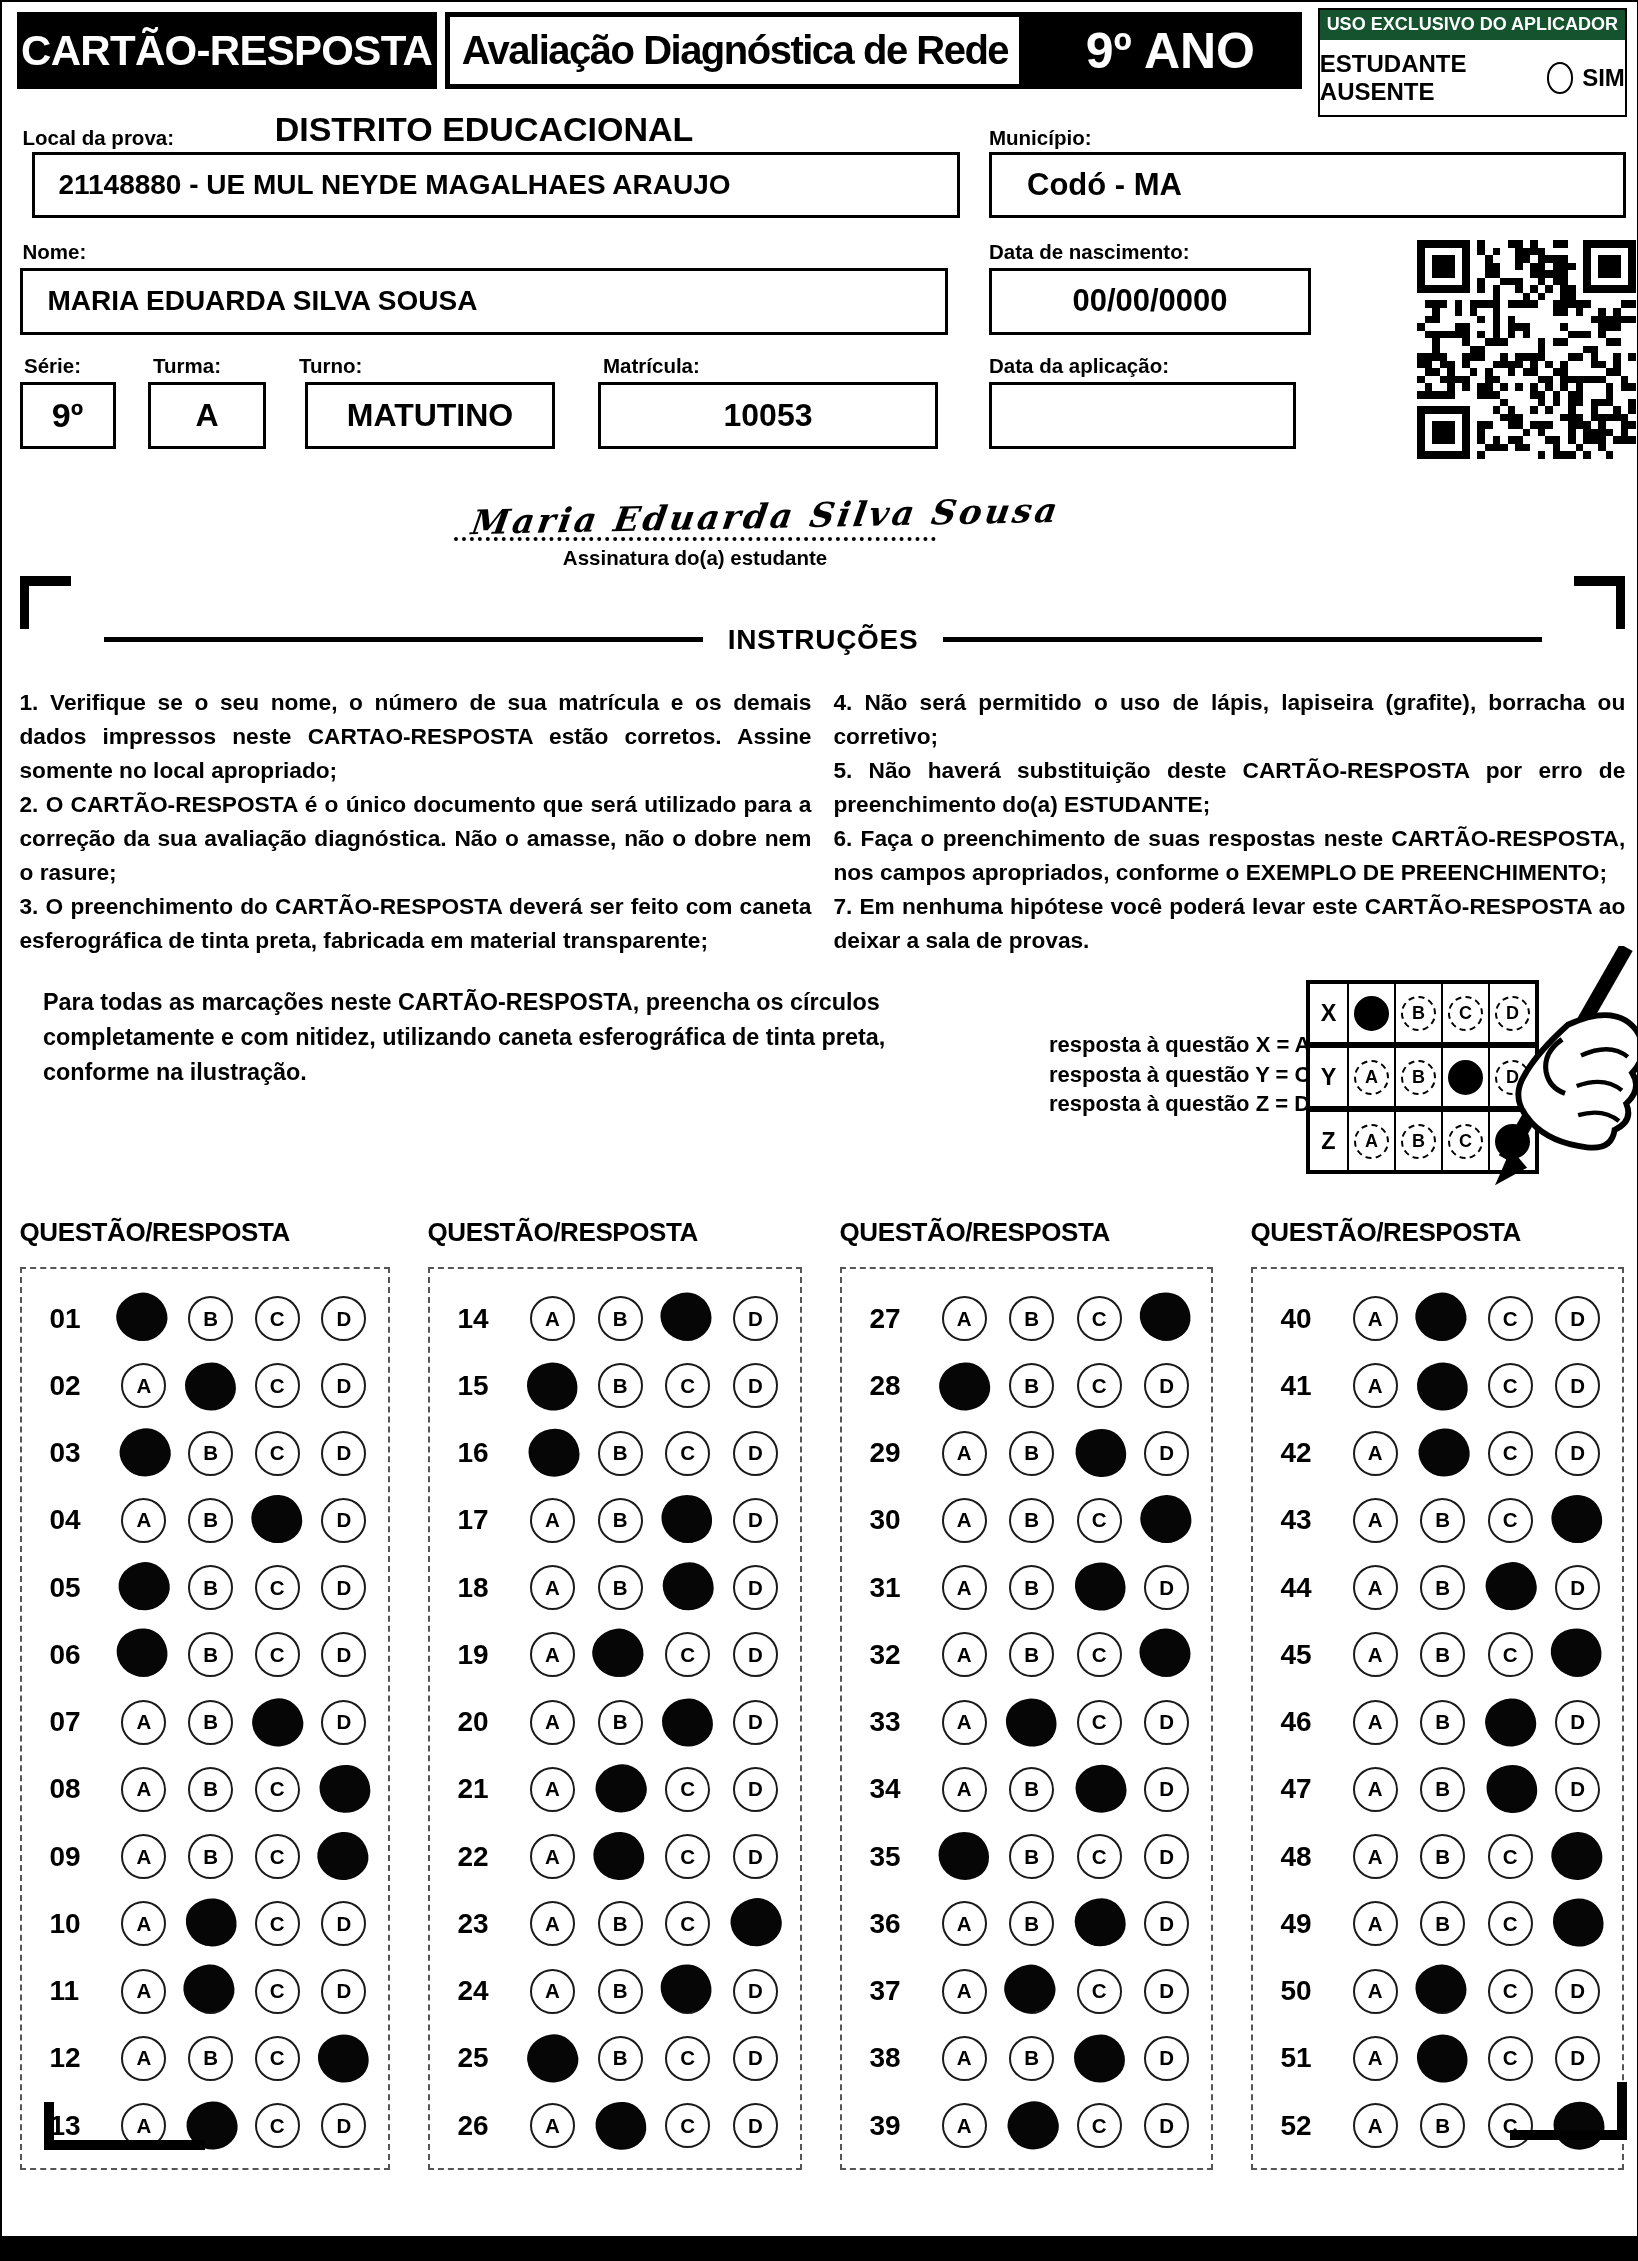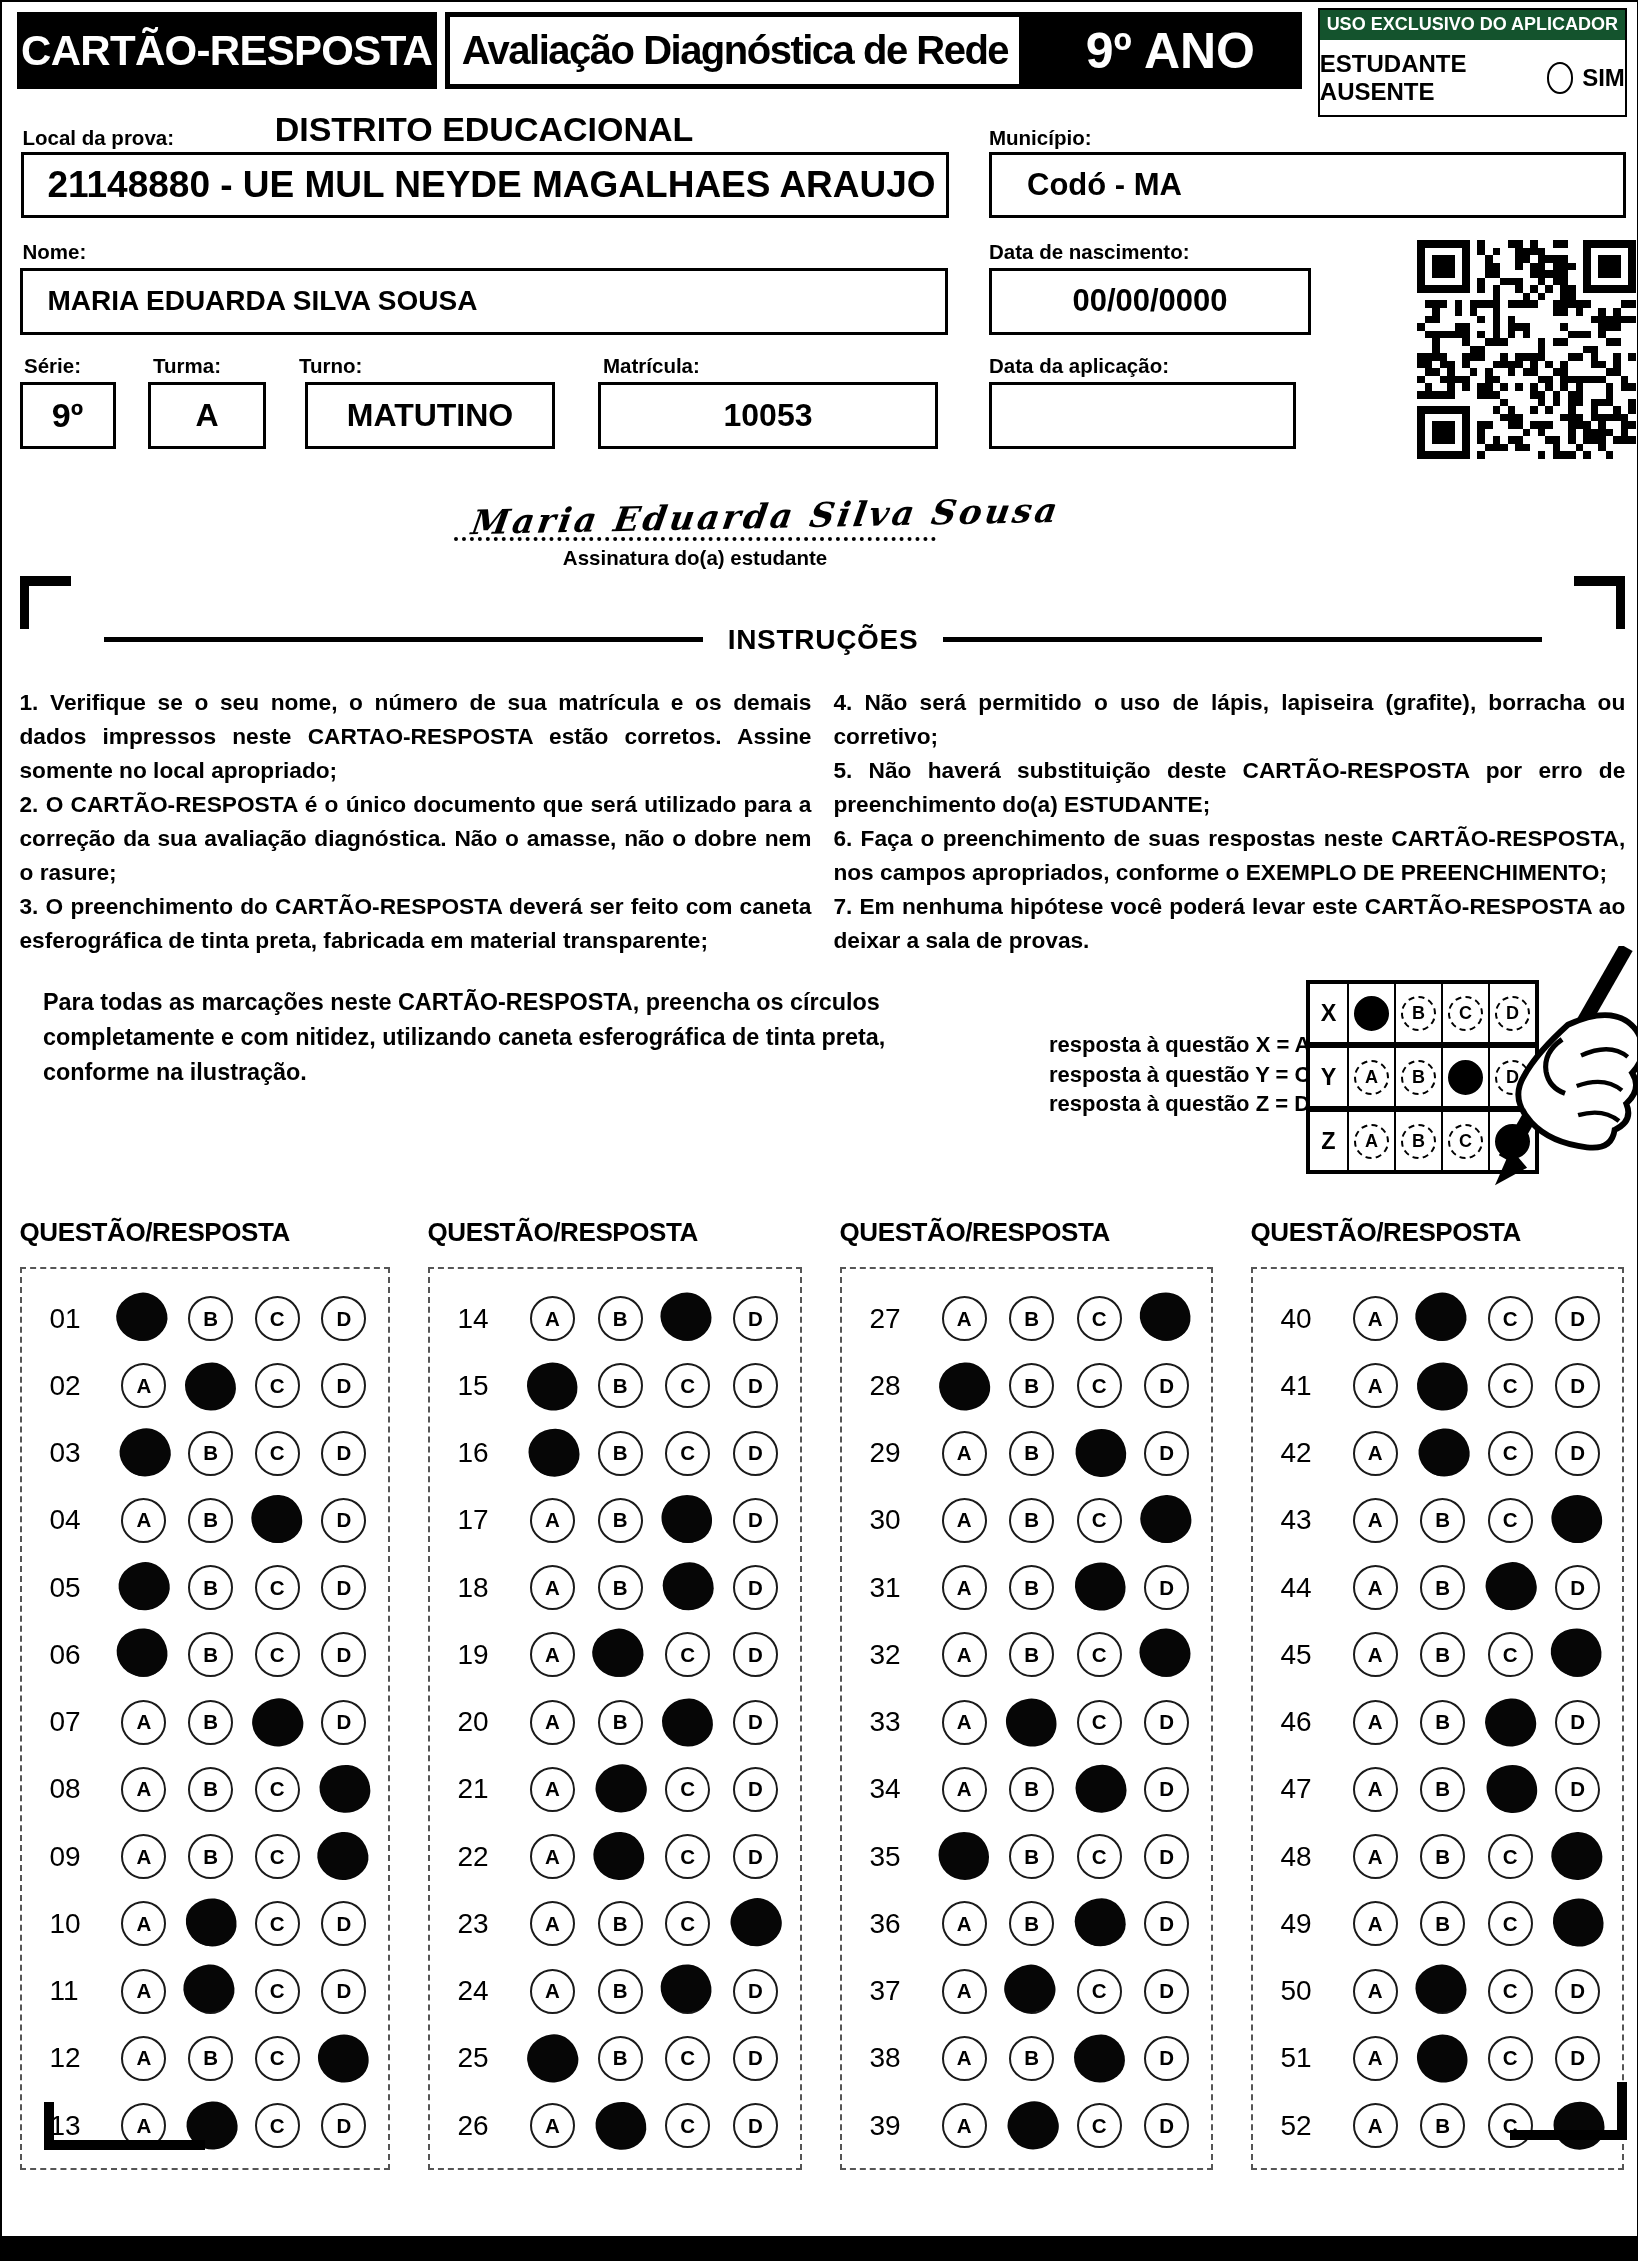--- a/index.html
+++ b/index.html
@@ -57,21 +57,21 @@
   .ex-bubble{width:35px; height:35px; border:2.2px dashed #000; border-radius:50%; box-sizing:border-box;
     display:flex; align-items:center; justify-content:center; font-size:18px; font-weight:700;}
   .ex-filled{background:#000; border:2.2px solid #000;}
   .hand{position:absolute; left:1436px; top:-33px; width:219px; height:248px;}
   
   .answers{display:grid; grid-template-columns:370px 374px 373px 373px; column-gap:38px; margin:19px 10.2px 0 17.5px;}
   .ans-header{text-align:left; font-size:26px; font-weight:700; letter-spacing:-0.4px; margin-bottom:19px;}
   .ans-box{border:2.2px dashed #555; height:903px; box-sizing:border-box; padding:16px 10.2px 8.8px 28px;
     display:flex; flex-direction:column;}
   .ans-row{flex:1; display:grid; grid-template-columns:61px 1fr 1fr 1fr 1fr; align-items:center;}
-  .ans-num{font-size:28px; font-weight:400;}
+  .ans-num{font-size:28px; font-weight:700;}
   .ans-cell{display:flex; justify-content:center;}
   .bubble{position:relative; width:45px; height:45px; border:2.2px solid #1a1a1a; border-radius:50%;
     box-sizing:border-box; display:flex; align-items:center; justify-content:center; font-size:20.5px; font-weight:700;}
   .bubble .mark{position:absolute; left:-5.1px; top:-4.4px; width:51px; height:48px; background:#060606;
     border-radius:53% 47% 49% 51% / 48% 54% 46% 52%;}
   
   .bottom-bar{position:absolute; left:0; right:0; bottom:0; height:25px; background:#000;}
   .corner{position:absolute; background:#000;}
 </style>
 </head>
@@ -91,21 +91,21 @@
     <div class="aplicador-body">
       <span>ESTUDANTE AUSENTE</span>
       <span class="absent-circle"></span>
       <span>SIM</span>
     </div>
   </div>
 
   <div class="info">
     <div class="flabel" style="left:20.5px; top:16px;">Local da prova:</div>
     <div class="district">DISTRITO EDUCACIONAL URBANO</div>
-    <div class="vbox" style="left:19px; top:42px; width:928px; height:66px; padding-left:23.4px; font-size:37px;">21148880 - UE MUL NEYDE MAGALHAES ARAUJO</div>
+    <div class="vbox" style="left:30px; top:42px; width:928px; height:66px; padding-left:23.4px; font-size:28px;">21148880 - UE MUL NEYDE MAGALHAES ARAUJO</div>
 
     <div class="flabel" style="left:987px; top:16px;">Município:</div>
     <div class="vbox" style="left:987px; top:42px; width:637px; height:66px; padding-left:35px; font-size:31px;">Codó - MA</div>
 
     <div class="flabel" style="left:20.5px; top:130px;">Nome:</div>
     <div class="vbox" style="left:17.5px; top:158px; width:928px; height:67px; padding-left:25px; font-size:28px;">MARIA EDUARDA SILVA SOUSA</div>
 
     <div class="flabel" style="left:987px; top:130px;">Data de nascimento:</div>
     <div class="vbox" style="left:987px; top:158px; width:322px; height:67px; justify-content:center; font-size:31px;">00/00/0000</div>
 

